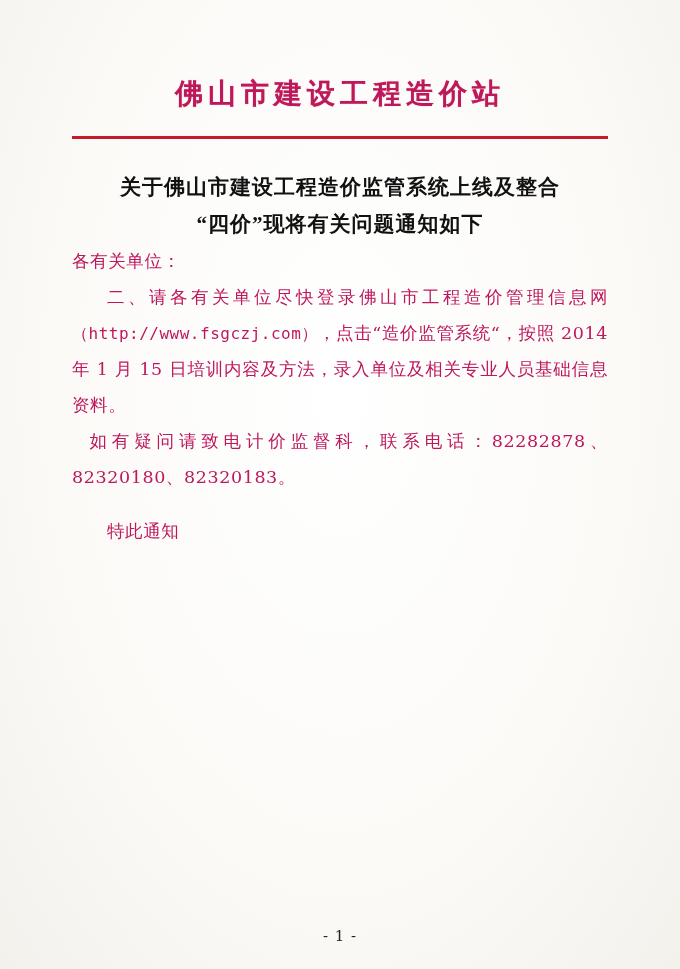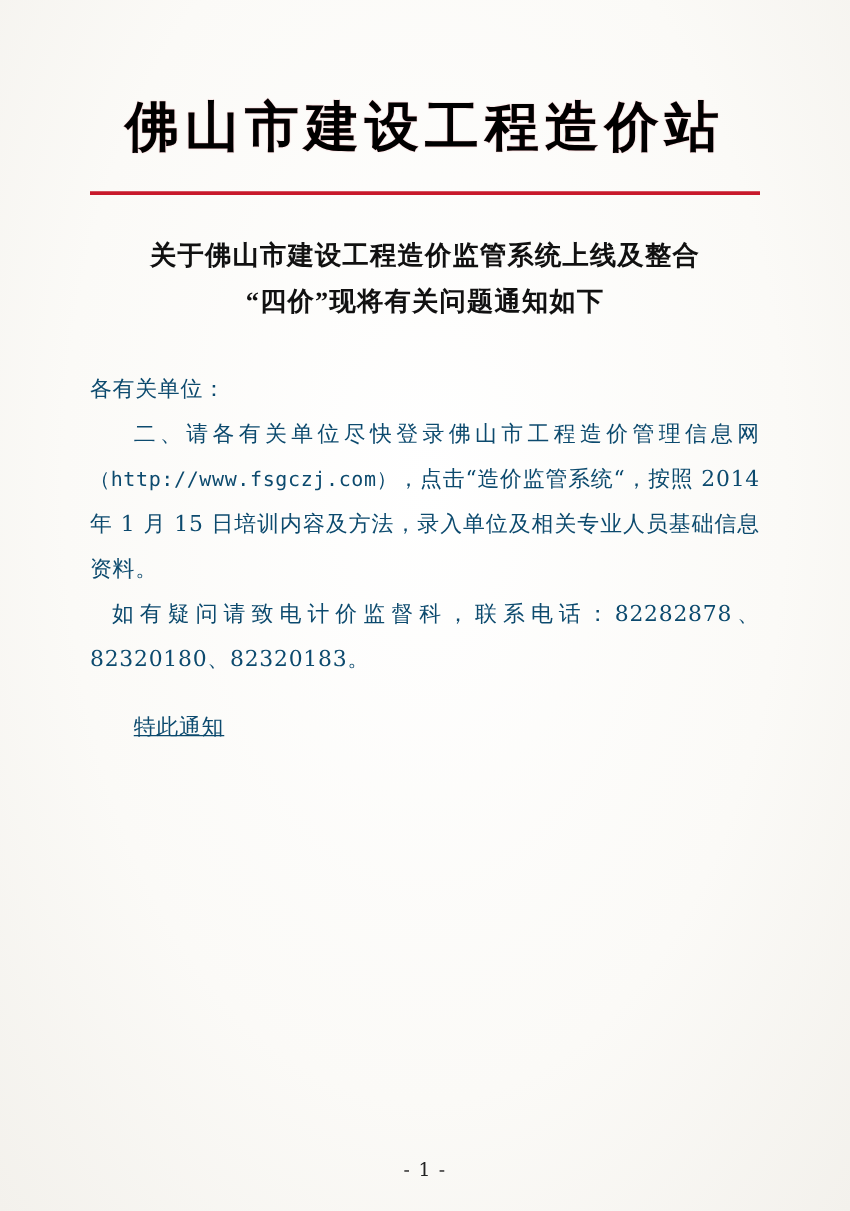--- a/index.html
+++ b/index.html
@@ -29,24 +29,24 @@
     box-sizing: border-box;
     padding: 0 72px;
   }
 
   
   .letterhead {
     padding-top: 78px;
     text-align: center;
   }
   .letterhead-title {
-    color: #000000;
+    color: #be185d;
     font-family: "DejaVu Serif", "Liberation Serif", serif;
     font-weight: bold;
-    font-size: 43px;
+    font-size: 28px;
     letter-spacing: 5px;
     line-height: 1.15;
     white-space: nowrap;
     text-shadow: 0 0 1px rgba(200,25,43,0.45);
   }
   .letterhead-rule {
     margin: 26px auto 0 auto;
     width: 100%;
     height: 3px;
     background: #c8192b;
@@ -63,25 +63,24 @@
     color: #111;
   }
   .doc-title .line {
     display: block;
     white-space: nowrap;
     font-family: Liberation Serif, serif;
   }
 
   
   .body-text {
-    margin-top: 34px;
     font-size: 17.5px;
     line-height: 2.06;
     letter-spacing: 0.6px;
-    color: #0c4a6e;
+    color: #be185d;
     text-align: justify;
   }
   .salutation {
     margin: 0 0 2px 0;
   }
   .para {
     margin: 0;
     text-indent: 2em;
   }
   .para-flush {
@@ -131,19 +130,19 @@
 
     <p class="para-flush salutation">各有关单位：</p>
 
 
 
     <p class="para"><span>二、请各有关单位尽快登录佛山市工程造价管理信息网</span><span class="mono-url">（http://www.fsgczj.com）</span><span>，点击“造价监管系统“，按照 2014 年 1 月 15 日培训内容及方法，录入单位及相关专业人员基础信息资料。</span></p>
 
 
     <p class="para-indent1">如有疑问请致电计价监督科，联系电话：82282878、82320180、82320183。</p>
 
-    <p class="para" style="margin-top:18px;text-decoration:underline;">特此通知</p>
+    <p class="para" style="margin-top:18px;">特此通知</p>
 
   </div>
 
   <div class="page-number">- 1 -</div>
 
 </div>
 
 </body></html>

